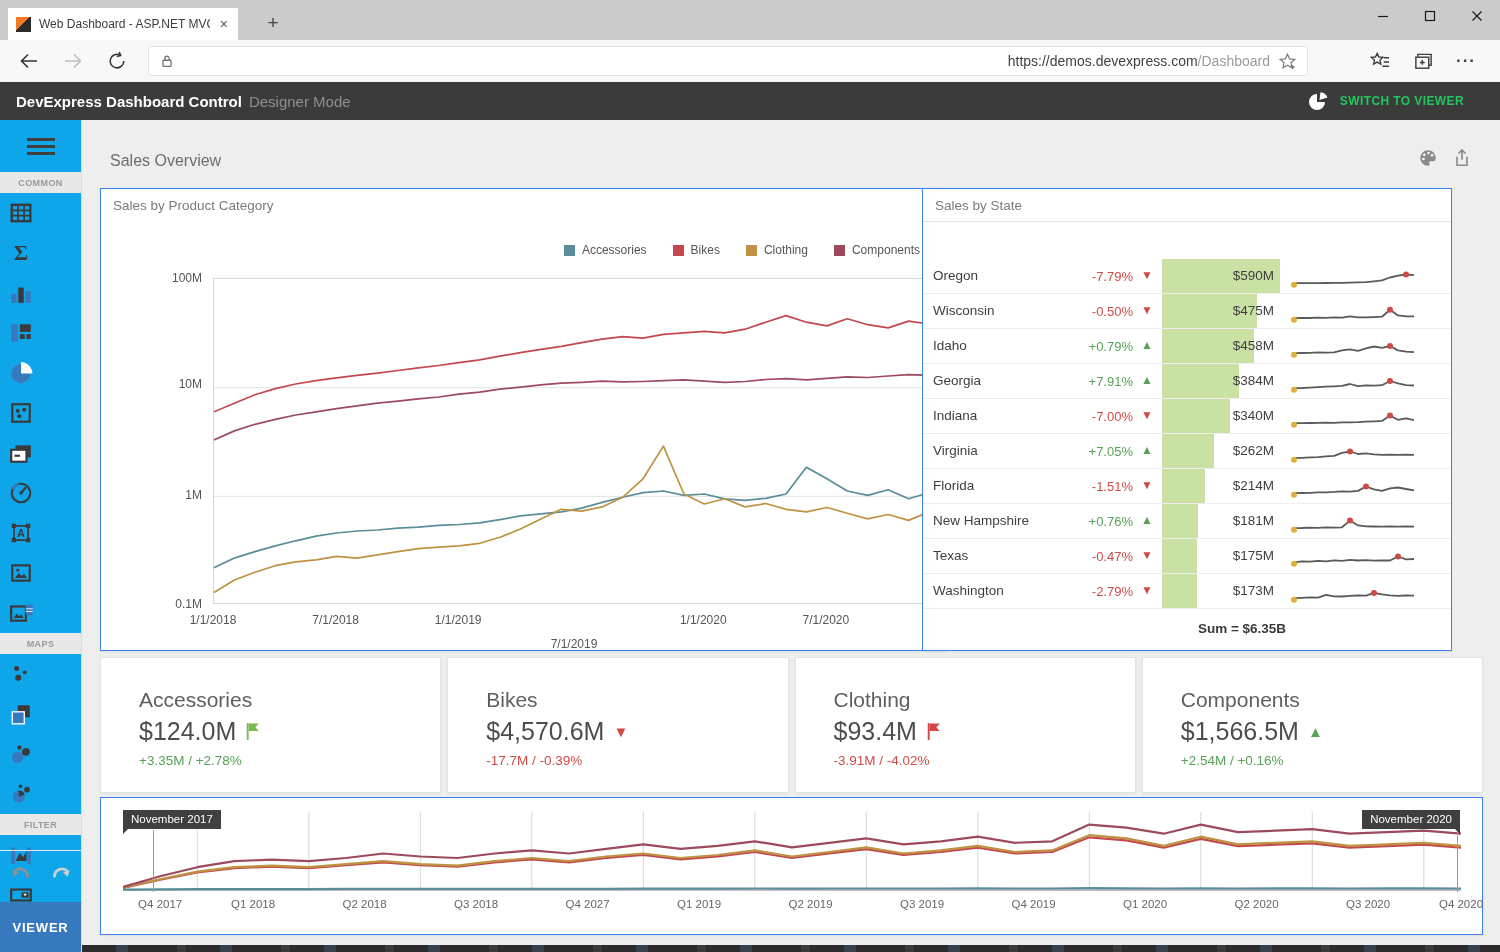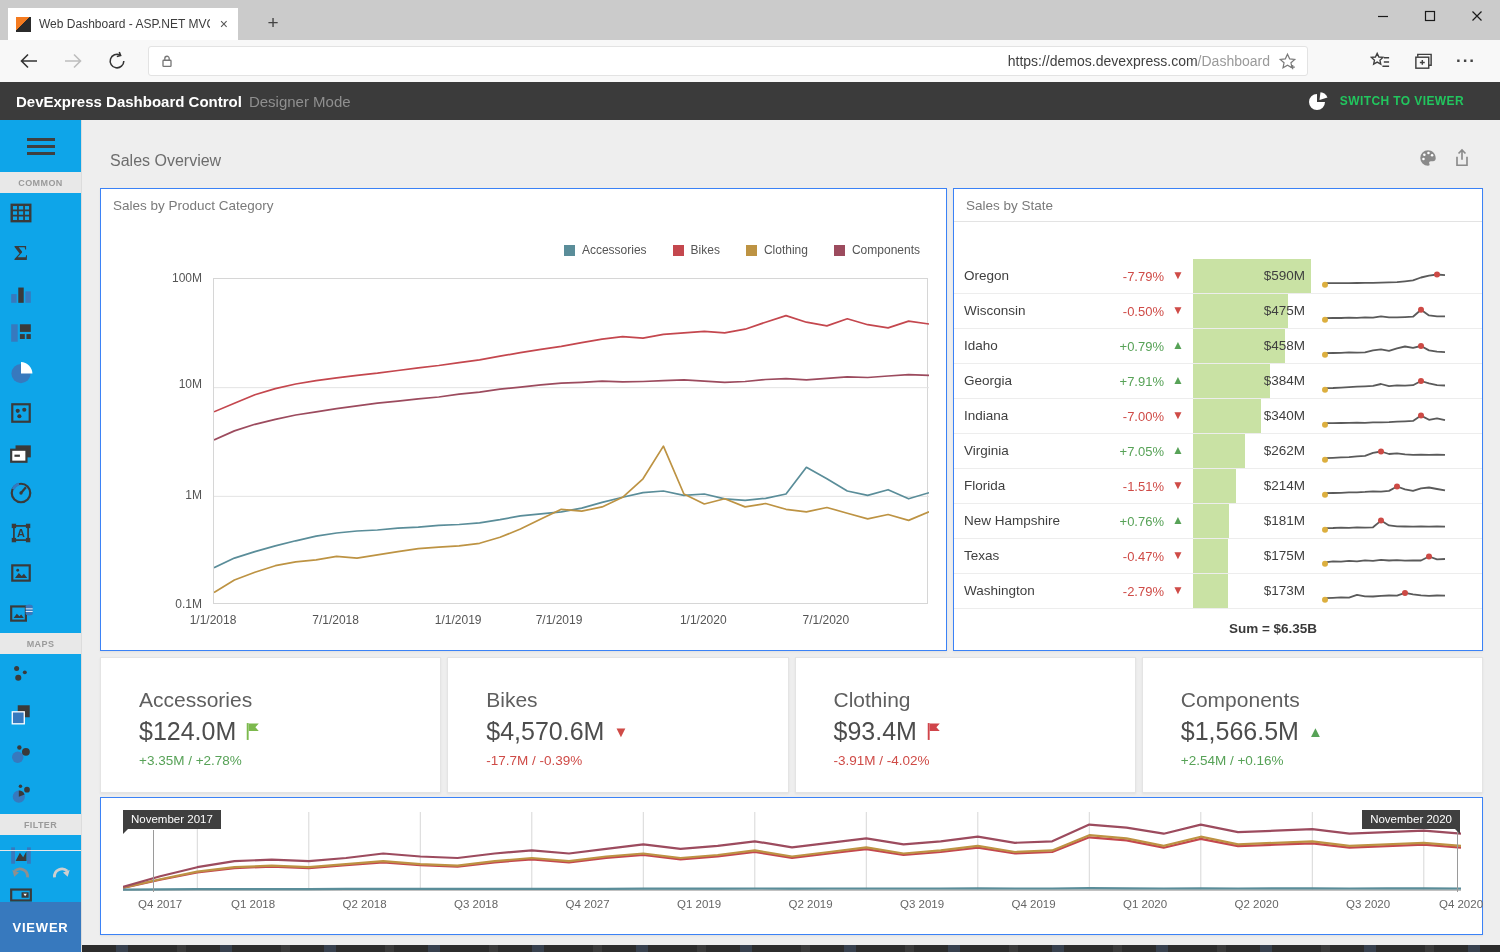--- a/index.html
+++ b/index.html
@@ -63,21 +63,21 @@
   
   #catPanel { left:18px; top:68px; width:847px; height:463px; }
   .legend { position:absolute; right:26px; top:54px; display:flex; gap:26px; }
   .legend-item { display:flex; align-items:center; gap:7px; font-size:12px; color:#555; }
   .legend-swatch { width:11px; height:11px; }
   .plot { position:absolute; left:112px; top:89px; width:715px; height:326px; border:1px solid #d6d6d6; }
   .ytick { position:absolute; width:95px; text-align:right; font-size:12px; color:#555; left:6px; }
   .xtick { position:absolute; font-size:12px; color:#555; top:424px; transform:translateX(-50%); white-space:nowrap; }
 
   
-  #statePanel { left:871px; top:68px; width:530px; height:463px; }
+  #statePanel { left:840px; top:68px; width:530px; height:463px; }
   .sp-title-row { height:33px; border-bottom:1px solid #e3e3e3; }
   .sp-header { position:absolute; top:33px; left:0; right:0; height:37px; border-bottom:1px solid #e3e3e3;
                font-size:13px; color:#9b9b9b; }
   .sp-header span { position:absolute; top:11px; }
   .col-state  { left:10px; }
   .col-target { right:296px; }
   .col-sales  { right:179px; }
   .col-trend  { left:365px; }
   .srow { position:absolute; left:0; right:0; height:35px; border-bottom:1px solid #ededed; background:#fff; }
   .srow .bar { position:absolute; left:239px; top:0; bottom:0; background:#c9e2a4; }
@@ -468,21 +468,21 @@
     <div id="catYTicks">
         <div class="ytick" style="top: 82px;">100M</div>
         <div class="ytick" style="top: 188px;">10M</div>
         <div class="ytick" style="top: 299.333px;">1M</div>
         <div class="ytick" style="top: 408px;">0.1M</div>
       </div>
     <div id="catXTicks">
         <div class="xtick" style="left: 112px;">1/1/2018</div>
         <div class="xtick" style="left: 234.571px;">7/1/2018</div>
         <div class="xtick" style="left: 357.143px;">1/1/2019</div>
-        <div class="xtick" style="left: 458px;">7/1/2019</div>
+        <div class="xtick" style="left: 473px; margin-top: 24px;">7/1/2019</div>
         <div class="xtick" style="left: 602.286px;">1/1/2020</div>
         <div class="xtick" style="left: 724.857px;">7/1/2020</div>
       </div>
   </div>
 
   <div class="panel" id="statePanel">
     <div class="sp-title-row">
         <div class="panel-title">Sales by State</div>
       </div>
     <div id="stateRows">

